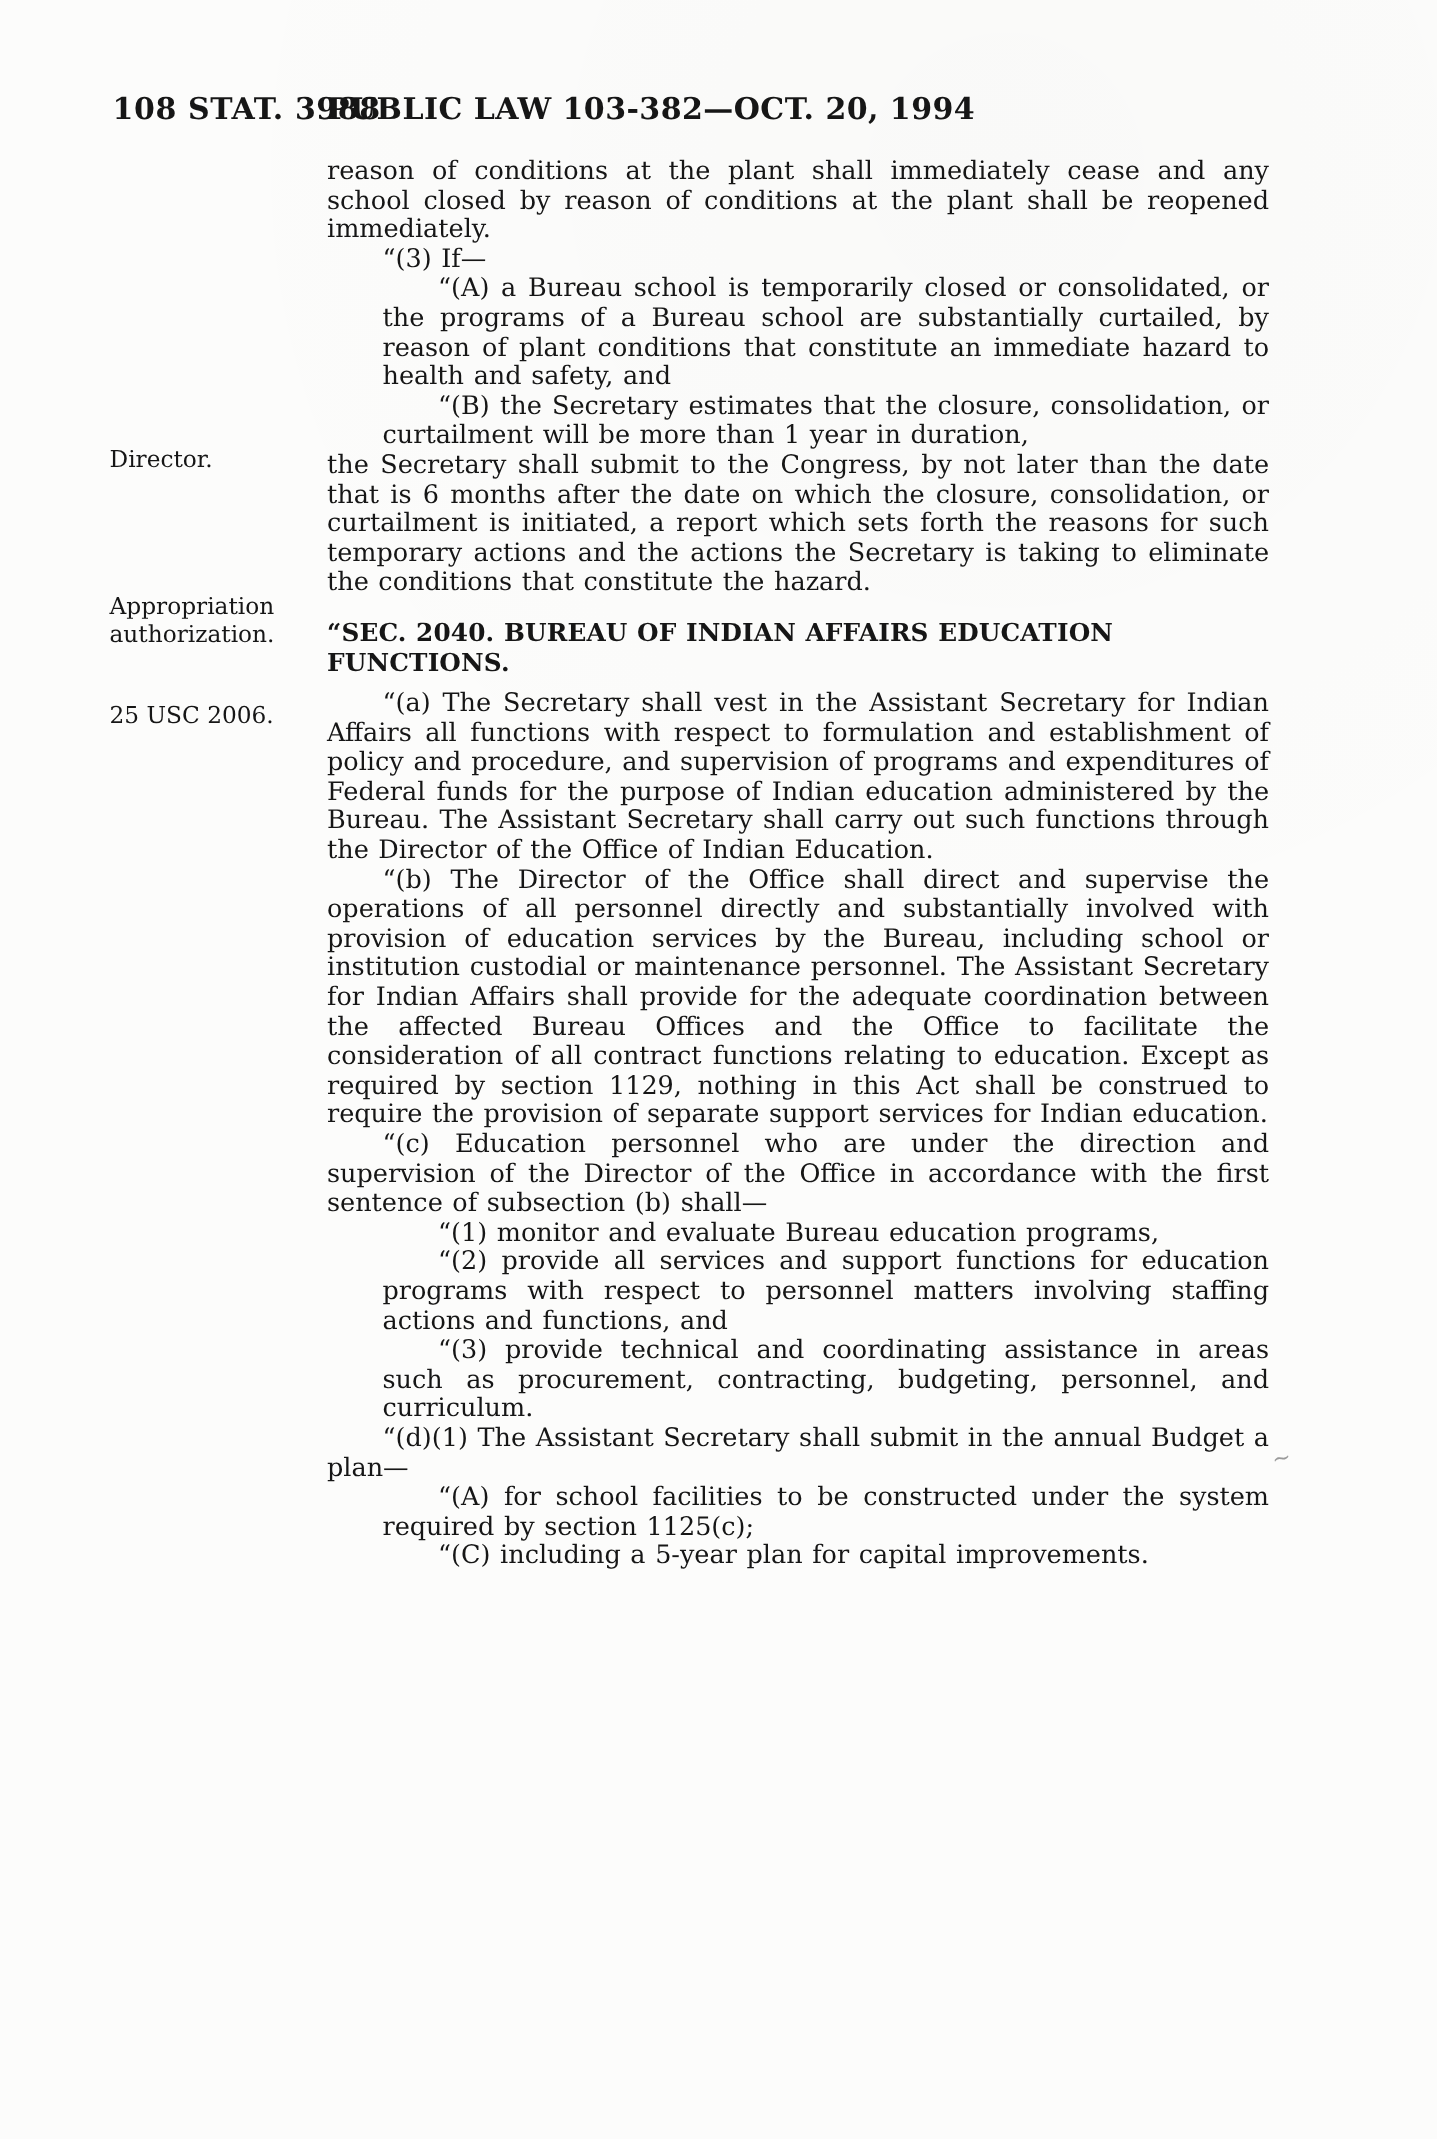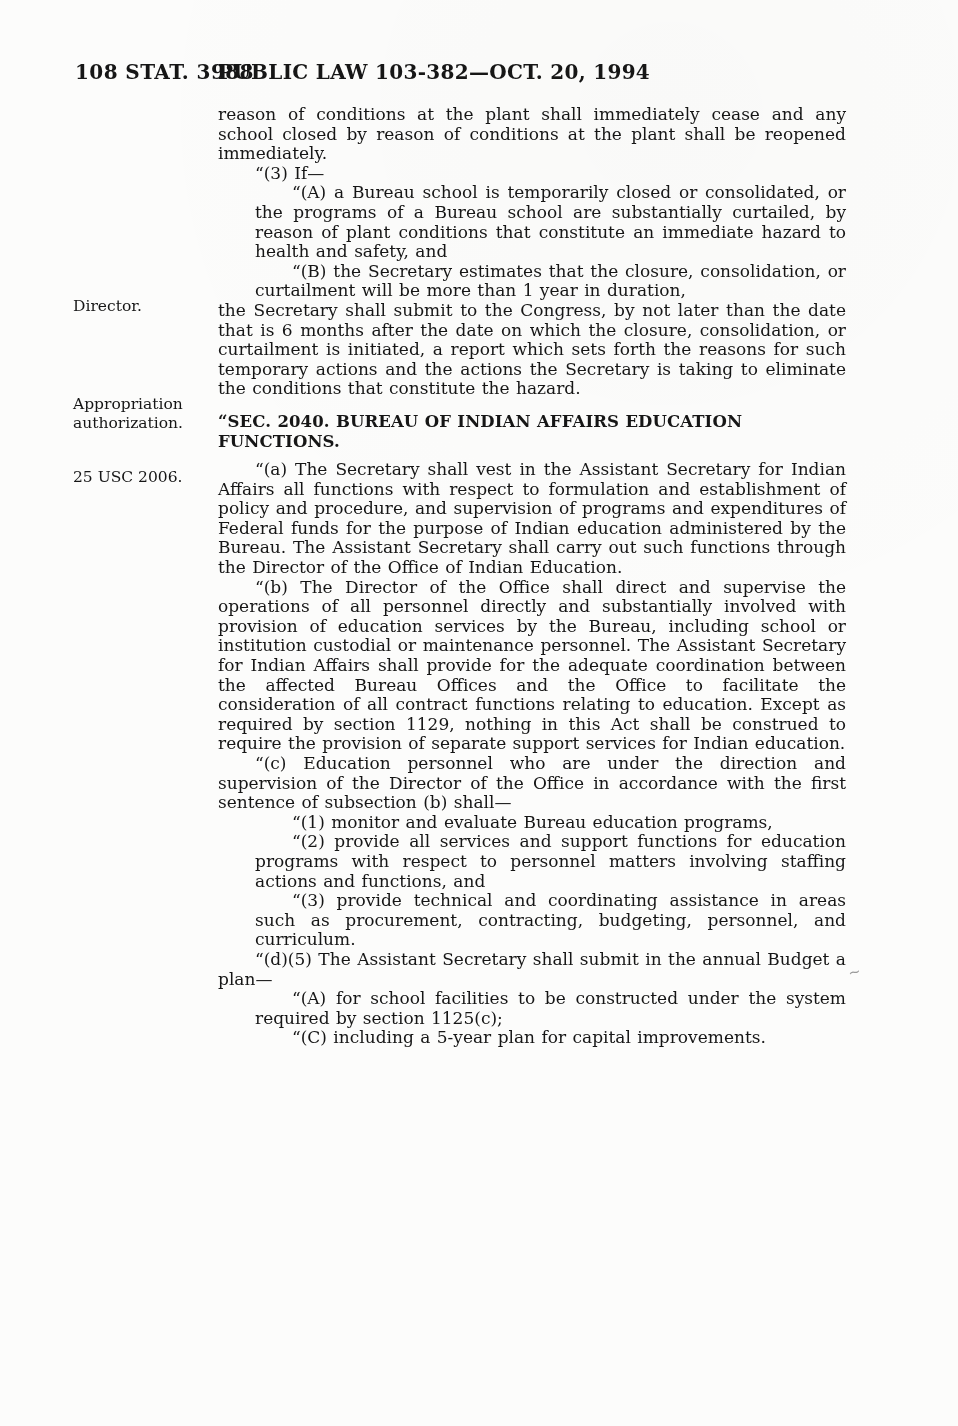--- a/index.html
+++ b/index.html
@@ -105,20 +105,20 @@
     <p class="cont">the Secretary shall submit to the Congress, by not later than the date that is 6 months after the date on which the closure, consolidation, or curtailment is initiated, a report which sets forth the reasons for such temporary actions and the actions the Secretary is taking to eliminate the conditions that constitute the hazard.</p>
 
     <p class="section-heading">“SEC. 2040. BUREAU OF INDIAN AFFAIRS EDUCATION FUNCTIONS.</p>
 
     <p class="indent">“(a) The Secretary shall vest in the Assistant Secretary for Indian Affairs all functions with respect to formulation and establishment of policy and procedure, and supervision of programs and expenditures of Federal funds for the purpose of Indian education administered by the Bureau. The Assistant Secretary shall carry out such functions through the Director of the Office of Indian Education.</p>
     <p class="indent">“(b) The Director of the Office shall direct and supervise the operations of all personnel directly and substantially involved with provision of education services by the Bureau, including school or institution custodial or maintenance personnel. The Assistant Secretary for Indian Affairs shall provide for the adequate coordination between the affected Bureau Offices and the Office to facilitate the consideration of all contract functions relating to education. Except as required by section 1129, nothing in this Act shall be construed to require the provision of separate support services for Indian education.</p>
     <p class="indent">“(c) Education personnel who are under the direction and supervision of the Director of the Office in accordance with the first sentence of subsection (b) shall—</p>
     <p class="sub">“(1) monitor and evaluate Bureau education programs,</p>
     <p class="sub">“(2) provide all services and support functions for education programs with respect to personnel matters involving staffing actions and functions, and</p>
     <p class="sub">“(3) provide technical and coordinating assistance in areas such as procurement, contracting, budgeting, personnel, and curriculum.</p>
-    <p class="indent">“(d)(5) The Assistant Secretary shall submit in the annual Budget a plan—</p>
+    <p class="indent">“(d)(1) The Assistant Secretary shall submit in the annual Budget a plan—</p>
     <p class="sub">“(A) for school facilities to be constructed under the system required by section 1125(c);</p>
     <p class="sub">“(C) including a 5-year plan for capital improvements.</p>
   </div>
 
   <span class="scan-artifact">~</span>
 
 </div>
 
 </body></html>

